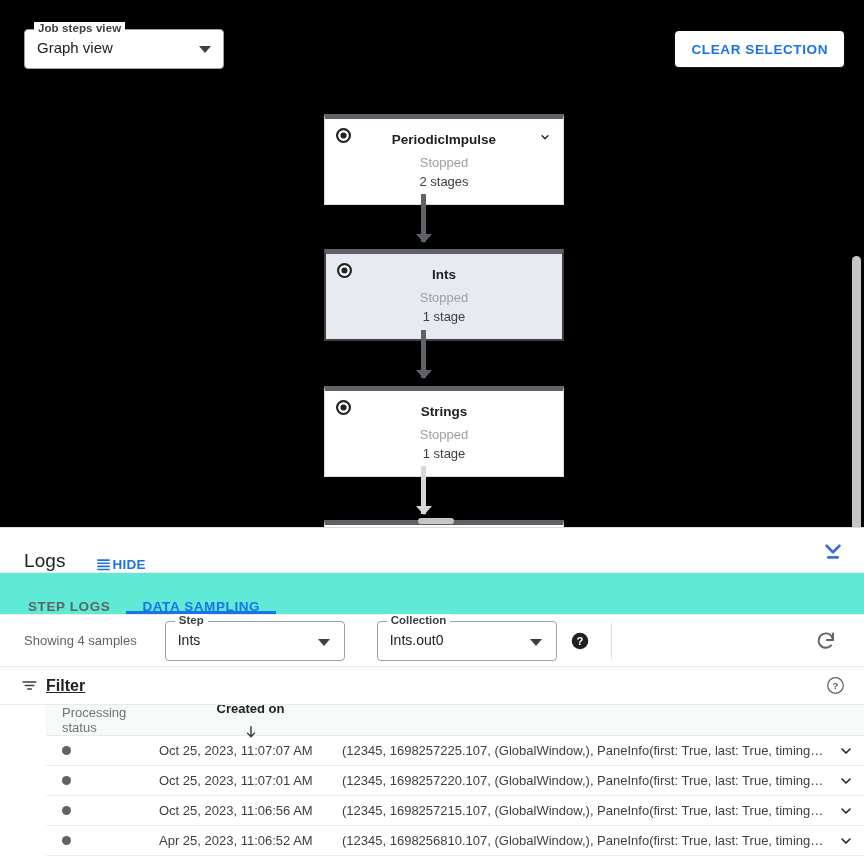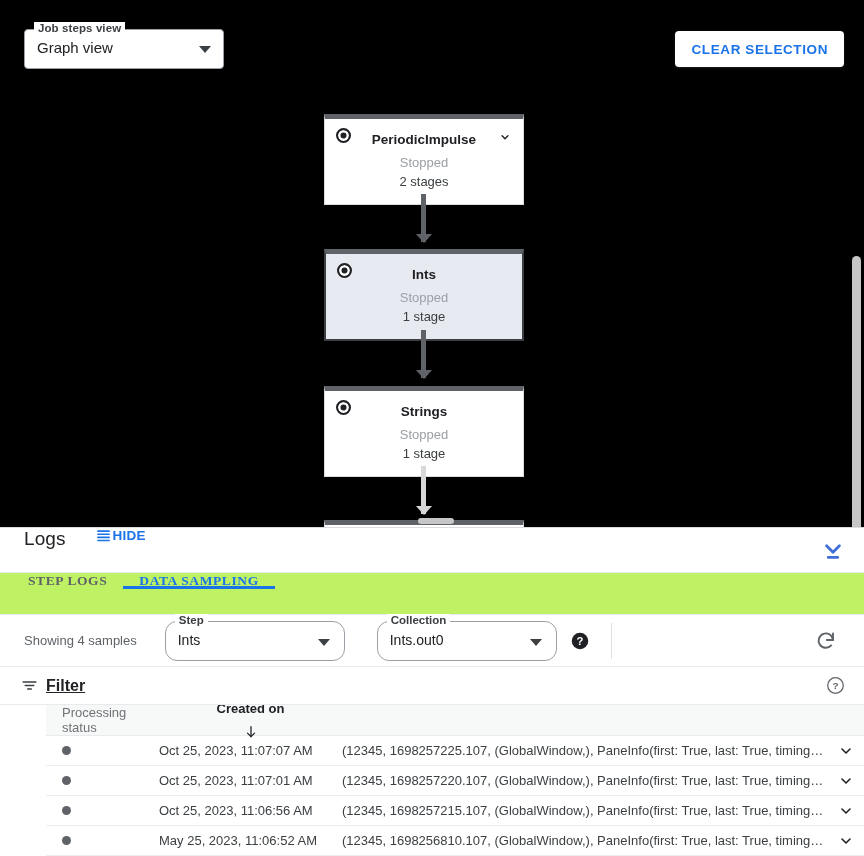--- a/index.html
+++ b/index.html
@@ -57,21 +57,21 @@
     color: #1a73e8; font-size: 13.5px; font-weight: bold;
     letter-spacing: .6px; font-family: inherit; cursor: pointer;
     white-space: nowrap;
   }
 
   
   .graph-canvas { position: absolute; left: 0; top: 88px; right: 0; bottom: 0; }
 
   .node {
     position: absolute;
-    width: 200px;
+    width: 240px;
     background: #fff;
     border: 1px solid #dadce0;
     border-top: 5px solid #5f6368;
     text-align: center;
   }
   .node.selected {
     background: #e8eaf2;
     border: 2px solid #3c4043;
     border-top: 5px solid #5f6368;
   }
@@ -126,43 +126,43 @@
   }
   .h-scroll {
     position: absolute; left: 418px; bottom: 3px;
     width: 36px; height: 6px;
     background: #c6c6c6; border-radius: 4px;
   }
 
   
   .logs-header {
     position: relative; height: 46px;
-    display: flex; align-items: flex-start;
+    display: flex; align-items: flex-end;
     border-bottom: 1px solid #e8eaed;
     background: #fff;
   }
   .logs-title {
     margin-left: 24px; font-size: 19px; color: #202124; letter-spacing: .1px;
   }
   .hide-link {
     margin-left: 30px; display: flex; align-items: center; gap: 2px;
     color: #1a73e8; font-size: 13.5px; font-weight: bold; cursor: pointer;
     letter-spacing: .2px;
   }
   .hide-icon { width: 15px; height: 15px; display: block; }
   .collapse-btn {
     position: absolute; right: 17px; top: 9px;
     width: 28px; height: 28px; cursor: pointer;
   }
 
   
   .tabs {
     position: relative; height: 42px;
-    display: flex; align-items: flex-start;
-    border-bottom: 1px solid #e8eaed; background: #bef264; font-family: Liberation Serif, serif;
+    display: flex; align-items: flex-end;
+    border-bottom: 1px solid #e8eaed; background: #5eead4;
   }
   .tab {
     display: flex; align-items: center; justify-content: center;
     padding: 0 16px; margin-left: 0;
     font-size: 13.5px; font-weight: bold; letter-spacing: .6px;
     color: #5f6368; cursor: pointer; position: relative;
   }
   .tab:first-child { margin-left: 12px; }
   .tab.active { color: #1a73e8; }
   .tab.active::after {
@@ -172,21 +172,21 @@
 
   
   .sampling-bar {
     position: relative; height: 53px;
     display: flex; align-items: center;
     border-bottom: 1px solid #e8eaed; background: #fff;
   }
   .showing-text { margin-left: 24px; font-size: 13px; color: #5f6368; }
   .mini-field {
     position: relative; height: 40px;
-    border: 1px solid #9aa0a6; border-radius: 12px; background: #fff;
+    border: 1px solid #9aa0a6; border-radius: 4px; background: #fff;
   }
   .mini-field.step { margin-left: 28px; width: 180px; }
   .mini-field.collection { margin-left: 32px; width: 180px; }
   .mini-field .legend {
     position: absolute; left: 9px; top: -8px;
     background: #fff; padding: 0 4px;
     font-size: 11.5px; font-weight: bold; color: #3c4043;
   }
   .mini-field .value {
     position: absolute; left: 12px; top: 10px; font-size: 14px; color: #202124;
@@ -445,21 +445,21 @@
           <path d="M5 5h6M5 5v14h14v-6" fill="none" stroke="#202124" stroke-width="1.9" stroke-linecap="round" stroke-linejoin="round"></path>
           <path d="M14 4h6v6M20 4l-8.5 8.5" fill="none" stroke="#202124" stroke-width="1.9" stroke-linecap="round" stroke-linejoin="round"></path>
         </svg>
       </div>
     </div>
 
     <div class="trow">
       <div class="td-status">
           <span class="dot"></span>
         </div>
-      <div class="td-created">May 25, 2023, 11:06:52 AM</div>
+      <div class="td-created">Apr 25, 2023, 11:06:52 AM</div>
       <div class="td-output">(12345, 1698256810.107, (GlobalWindow,), PaneInfo(first: True, last: True, timing…</div>
       <div class="td-actions">
         <svg class="row-icon" viewBox="0 0 24 24">
           <path d="M6 9l6 6 6-6" fill="none" stroke="#202124" stroke-width="2.4" stroke-linecap="round" stroke-linejoin="round"></path>
         </svg>
         <svg class="row-icon" viewBox="0 0 24 24">
           <path d="M5 5h6M5 5v14h14v-6" fill="none" stroke="#202124" stroke-width="1.9" stroke-linecap="round" stroke-linejoin="round"></path>
           <path d="M14 4h6v6M20 4l-8.5 8.5" fill="none" stroke="#202124" stroke-width="1.9" stroke-linecap="round" stroke-linejoin="round"></path>
         </svg>
       </div>

